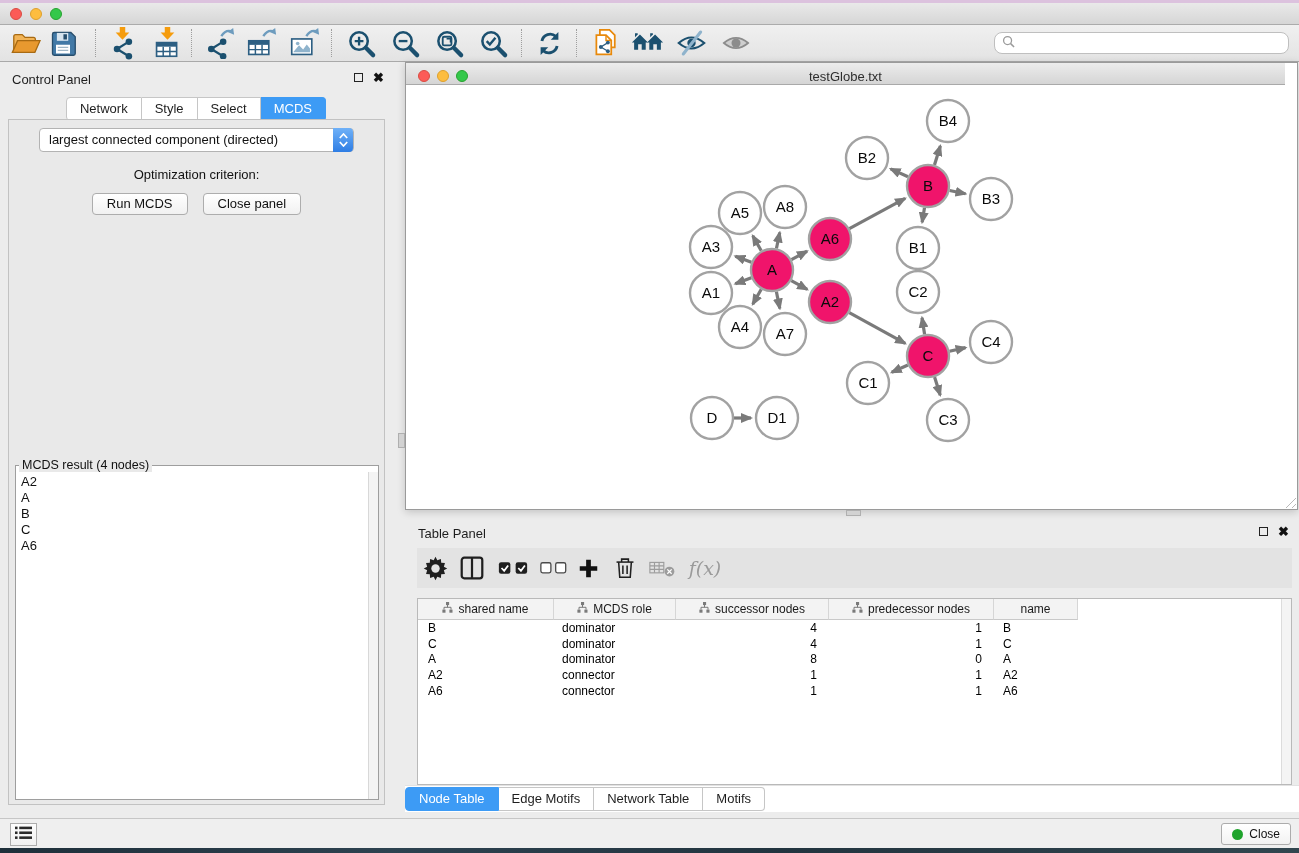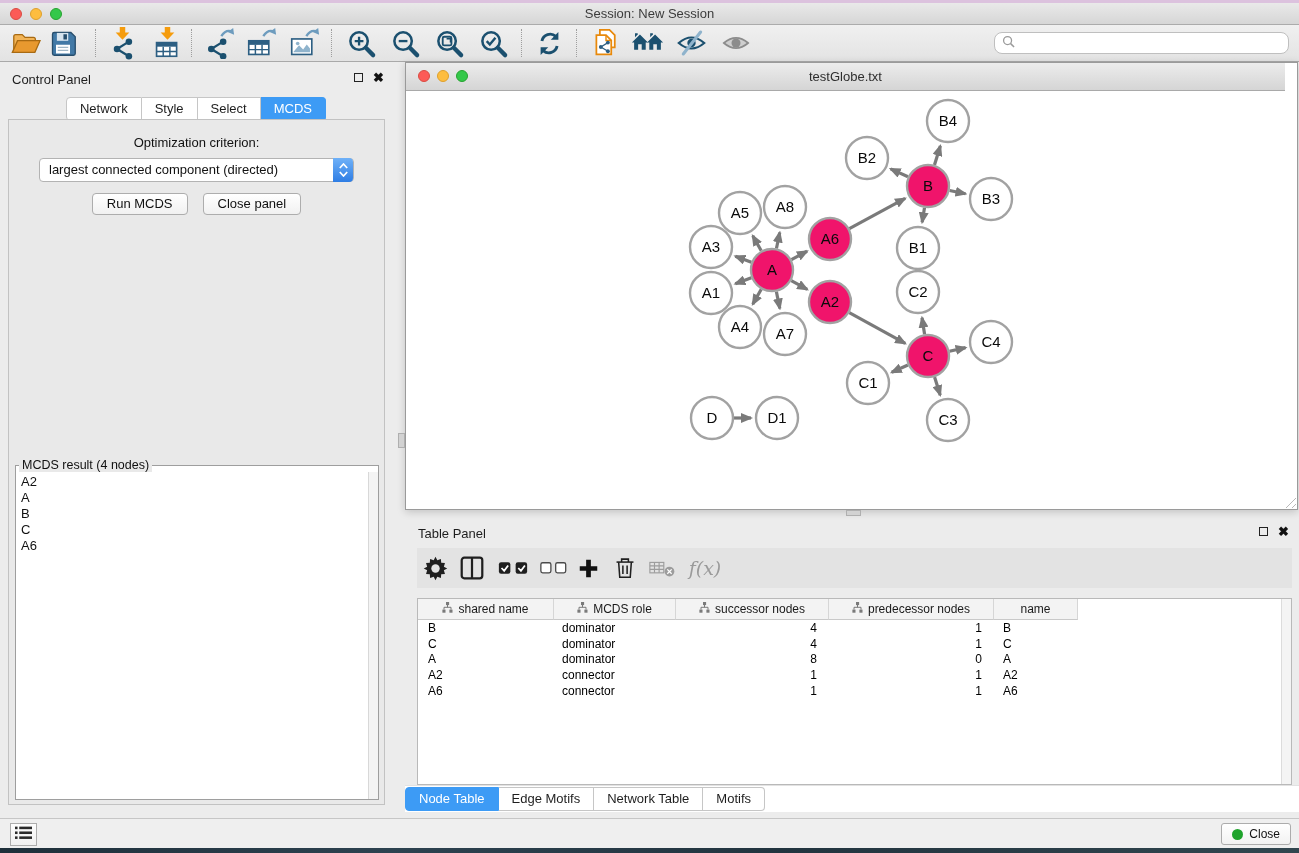--- a/index.html
+++ b/index.html
@@ -64,21 +64,21 @@
     font-family:"Liberation Sans", sans-serif; cursor:default; }
   #mcds-result { position:absolute; left:6px; right:5px; top:338px; bottom:4px;
     border:1px solid #9E9E9E; background:#FFF; }
   #mcds-result legend { font-size:12.5px; color:#111; margin-left:3px; padding:0 3px; background:#E9E9E9; }
   #mcds-list { padding:2px 0 0 5px; font-size:13px; color:#111; line-height:16px; }
   #mcds-scroll { position:absolute; right:0; top:0; bottom:0; width:10px;
     background:#F4F4F4; border-left:1px solid #D8D8D8; }
   
   #network-window { position:absolute; left:405px; top:62px; width:893px; height:448px;
     background:#FFF; border:1px solid #9A9A9A; box-shadow:0 2px 8px rgba(0,0,0,.18); }
-  #nw-titlebar { position:absolute; left:0; top:0; right:12px; height:28px;
+  #nw-titlebar { position:absolute; left:0; top:0; right:12px; height:22px;
     background:linear-gradient(#ECECEC,#D5D5D5); border-bottom:1px solid #A9A9A9; }
   #nw-titlebar .lights { left:12px; top:7px; gap:7px; }
   #nw-title { position:absolute; left:0; right:0; top:6px; text-align:center; font-size:13px; color:#2E2E2E; }
   #nw-canvas { position:absolute; left:0; top:26px; right:0; bottom:0; overflow:hidden; }
   #resize-grip { position:absolute; right:1px; bottom:1px; width:13px; height:13px;
     background:repeating-linear-gradient(135deg, transparent 0 3px, #B9B9B9 3px 4px);
     clip-path:polygon(100% 0, 100% 100%, 0 100%); }
   .split-handle-v { position:absolute; left:398px; top:433px; width:7px; height:15px;
     background:#D2D2D2; border:1px solid #AFAFAF; }
   .split-handle-h { position:absolute; left:846px; top:510px; width:15px; height:6px;
@@ -122,21 +122,20 @@
 </head>
 <body>
 
 <div id="titlebar">
   <div class="lavender"></div>
   <div class="lights">
     <span class="light red"></span>
     <span class="light yellow"></span>
     <span class="light green"></span>
   </div>
-  <div id="app-title">Session: New Session</div>
 </div>
 
 <div id="toolbar">
   <div id="toolbar-icons">
       <div class="tb-icon" style="left: 7px;">
         <svg width="31" height="30" viewBox="0 0 33 32">
           <path d="M4 26 V9 q0-2 2-2 h7 l3 3 h9 q2 0 2 2 v2" fill="#F2B457" stroke="#A86A12" stroke-width="1.4"></path>
           <path d="M2.5 26 L8 13.5 h24 L26.5 26 z" fill="#E8992F" stroke="#A86A12" stroke-width="1.4"></path>
         </svg>
       </div>
@@ -300,32 +299,32 @@
     <span class="float-glyph"></span>
     <span class="close-glyph">✖</span>
   </div>
   <div id="cp-tabs" class="tab-row">
       <div class="seg-tab">Network</div>
       <div class="seg-tab">Style</div>
       <div class="seg-tab">Select</div>
       <div class="seg-tab active">MCDS</div>
     </div>
   <div id="cp-content">
-    <div id="opt-label">Optimization criterion:</div>
     <div id="criterion-select">
       <span>largest connected component (directed)</span>
       <span class="stepper">
         <svg width="9" height="6" viewBox="0 0 9 6">
             <path d="M0.8 5 L4.5 1 L8.2 5" stroke="#FFF" stroke-width="1.7" fill="none"></path>
           </svg>
         <svg width="9" height="6" viewBox="0 0 9 6">
             <path d="M0.8 1 L4.5 5 L8.2 1" stroke="#FFF" stroke-width="1.7" fill="none"></path>
           </svg>
       </span>
     </div>
+    <div id="opt-label">Optimization criterion:</div>
     <div class="btn-row">
       <button class="mac-btn">Run MCDS</button>
       <button class="mac-btn">Close panel</button>
     </div>
     <fieldset id="mcds-result">
       <legend>MCDS result (4 nodes)</legend>
       <div id="mcds-list">
           <div>A2</div>
           <div>A</div>
           <div>B</div>

